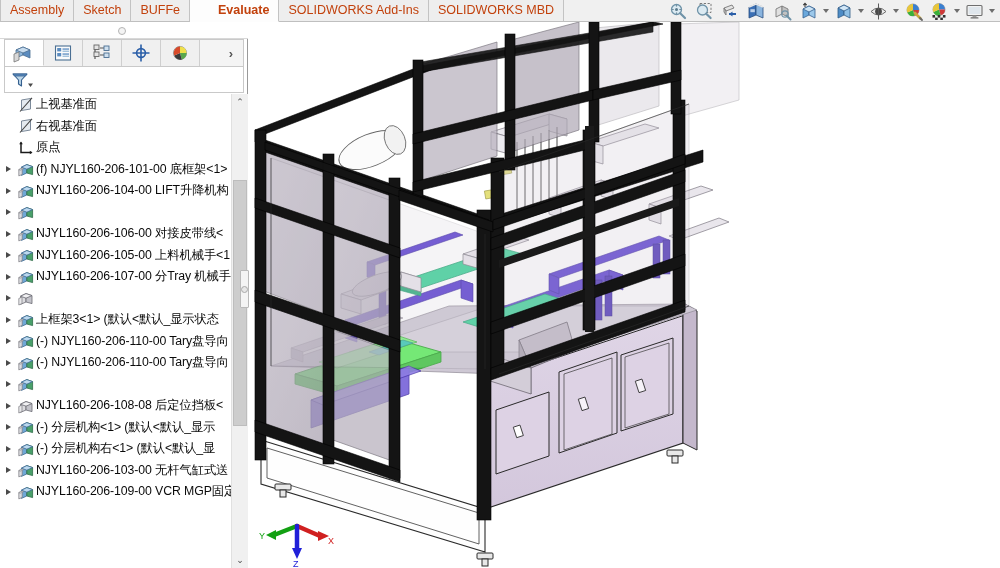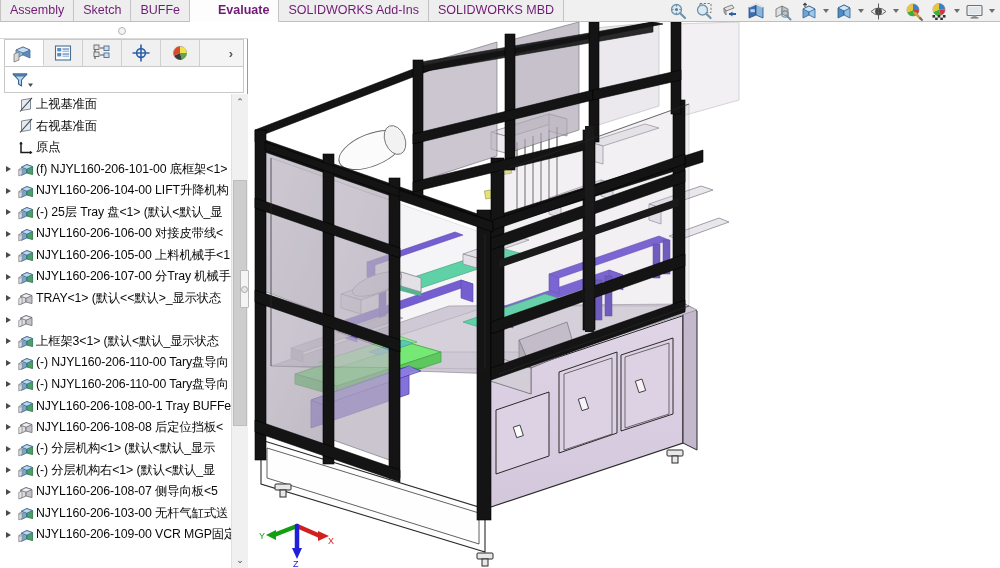--- a/index.html
+++ b/index.html
@@ -16,21 +16,21 @@
     position:absolute;left:0;top:0;width:1000px;height:22px;
     background:#f0f0f0;
     border-bottom:1px solid #bfbfbf;
     box-sizing:border-box;
   }
   .tabs{position:absolute;left:0;top:0;height:22px;display:flex;align-items:stretch;}
   .tab{
     height:22px;line-height:21px;
     padding:0 9px;
     font-size:12.5px;
-    color:#701a75;
+    color:#c2410c;
     background:#eeeeee;
     border-right:1px solid #c3c3c3;
     border-bottom:1px solid #bfbfbf;
     box-sizing:border-box;
     white-space:nowrap;
     cursor:default;
   }
   .tab:first-child{border-left:1px solid #c3c3c3;}
   .tab.active{
     background:#fdfdfd;font-weight:bold;
@@ -430,21 +430,20 @@
             </div>
             <div class="ticon">
               <svg width="17" height="16" viewBox="0 0 17 16">
                 <path d="M3.4,6.2 L8.8,3.6 L8.8,12 L3.4,14.4 Z" fill="#6fa8d6" stroke="#3e6a92" stroke-width="0.8"></path>
                 <path d="M8.8,3.6 L14.6,5.6 L14.6,13.6 L8.8,12 Z" fill="#49a06a" stroke="#2f6b47" stroke-width="0.8"></path>
                 <path d="M3.4,6.2 L8.8,3.6 L14.6,5.6 L8.8,8.2 Z" fill="#bcd9ef" stroke="#3e6a92" stroke-width="0.8"></path>
                 <path d="M0.8,8.6 L4.2,7.1 L4.2,13.4 L0.8,14.9 Z" fill="#dcdce0" stroke="#7a7a80" stroke-width="0.7"></path>
                 <path d="M0.8,8.6 L4.2,7.1 L5.6,7.7 L2.2,9.2 Z" fill="#efefef" stroke="#7a7a80" stroke-width="0.6"></path>
               </svg>
             </div>
-            <div class="tlabel">(-) 25层 Tray 盘&lt;1&gt; (默认&lt;默认_显</div>
           </div>
           <div class="trow">
             <div class="expander">
               <i></i>
             </div>
             <div class="ticon">
               <svg width="17" height="16" viewBox="0 0 17 16">
                 <path d="M3.4,6.2 L8.8,3.6 L8.8,12 L3.4,14.4 Z" fill="#6fa8d6" stroke="#3e6a92" stroke-width="0.8"></path>
                 <path d="M8.8,3.6 L14.6,5.6 L14.6,13.6 L8.8,12 Z" fill="#49a06a" stroke="#2f6b47" stroke-width="0.8"></path>
                 <path d="M3.4,6.2 L8.8,3.6 L14.6,5.6 L8.8,8.2 Z" fill="#bcd9ef" stroke="#3e6a92" stroke-width="0.8"></path>
@@ -489,107 +488,92 @@
               <i></i>
             </div>
             <div class="ticon">
               <svg width="17" height="16" viewBox="0 0 17 16">
                 <path d="M2.5,6.2 L8,3.6 L8,12 L2.5,14.4 Z" fill="#dcdce0" stroke="#6a6a72" stroke-width="0.8"></path>
                 <path d="M8,3.6 L14,5.6 L14,13.6 L8,12 Z" fill="#c3c3ca" stroke="#6a6a72" stroke-width="0.8"></path>
                 <path d="M2.5,6.2 L8,3.6 L14,5.6 L8,8.2 Z" fill="#f0f0f2" stroke="#6a6a72" stroke-width="0.8"></path>
                 <path d="M0.8,8.5 L4,7 L4,13.5 L0.8,15 Z" fill="#e8e8ea" stroke="#7a7a80" stroke-width="0.7"></path>
               </svg>
             </div>
-            <div class="tlabel">TRAY&lt;1&gt; (默认&lt;&lt;默认&gt;_显示状态</div>
+          </div>
+          <div class="trow">
+            <div class="expander">
+              <i></i>
+            </div>
+            <div class="ticon">
+              <svg width="17" height="16" viewBox="0 0 17 16">
+                <path d="M3.4,6.2 L8.8,3.6 L8.8,12 L3.4,14.4 Z" fill="#6fa8d6" stroke="#3e6a92" stroke-width="0.8"></path>
+                <path d="M8.8,3.6 L14.6,5.6 L14.6,13.6 L8.8,12 Z" fill="#49a06a" stroke="#2f6b47" stroke-width="0.8"></path>
+                <path d="M3.4,6.2 L8.8,3.6 L14.6,5.6 L8.8,8.2 Z" fill="#bcd9ef" stroke="#3e6a92" stroke-width="0.8"></path>
+                <path d="M0.8,8.6 L4.2,7.1 L4.2,13.4 L0.8,14.9 Z" fill="#dcdce0" stroke="#7a7a80" stroke-width="0.7"></path>
+                <path d="M0.8,8.6 L4.2,7.1 L5.6,7.7 L2.2,9.2 Z" fill="#efefef" stroke="#7a7a80" stroke-width="0.6"></path>
+              </svg>
+            </div>
+            <div class="tlabel">上框架3&lt;1&gt; (默认&lt;默认_显示状态</div>
+          </div>
+          <div class="trow">
+            <div class="expander">
+              <i></i>
+            </div>
+            <div class="ticon">
+              <svg width="17" height="16" viewBox="0 0 17 16">
+                <path d="M3.4,6.2 L8.8,3.6 L8.8,12 L3.4,14.4 Z" fill="#6fa8d6" stroke="#3e6a92" stroke-width="0.8"></path>
+                <path d="M8.8,3.6 L14.6,5.6 L14.6,13.6 L8.8,12 Z" fill="#49a06a" stroke="#2f6b47" stroke-width="0.8"></path>
+                <path d="M3.4,6.2 L8.8,3.6 L14.6,5.6 L8.8,8.2 Z" fill="#bcd9ef" stroke="#3e6a92" stroke-width="0.8"></path>
+                <path d="M0.8,8.6 L4.2,7.1 L4.2,13.4 L0.8,14.9 Z" fill="#dcdce0" stroke="#7a7a80" stroke-width="0.7"></path>
+                <path d="M0.8,8.6 L4.2,7.1 L5.6,7.7 L2.2,9.2 Z" fill="#efefef" stroke="#7a7a80" stroke-width="0.6"></path>
+              </svg>
+            </div>
+            <div class="tlabel">(-) NJYL160-206-110-00  Tary盘导向</div>
+          </div>
+          <div class="trow">
+            <div class="expander">
+              <i></i>
+            </div>
+            <div class="ticon">
+              <svg width="17" height="16" viewBox="0 0 17 16">
+                <path d="M3.4,6.2 L8.8,3.6 L8.8,12 L3.4,14.4 Z" fill="#6fa8d6" stroke="#3e6a92" stroke-width="0.8"></path>
+                <path d="M8.8,3.6 L14.6,5.6 L14.6,13.6 L8.8,12 Z" fill="#49a06a" stroke="#2f6b47" stroke-width="0.8"></path>
+                <path d="M3.4,6.2 L8.8,3.6 L14.6,5.6 L8.8,8.2 Z" fill="#bcd9ef" stroke="#3e6a92" stroke-width="0.8"></path>
+                <path d="M0.8,8.6 L4.2,7.1 L4.2,13.4 L0.8,14.9 Z" fill="#dcdce0" stroke="#7a7a80" stroke-width="0.7"></path>
+                <path d="M0.8,8.6 L4.2,7.1 L5.6,7.7 L2.2,9.2 Z" fill="#efefef" stroke="#7a7a80" stroke-width="0.6"></path>
+              </svg>
+            </div>
+            <div class="tlabel">(-) NJYL160-206-110-00  Tary盘导向</div>
+          </div>
+          <div class="trow">
+            <div class="expander">
+              <i></i>
+            </div>
+            <div class="ticon">
+              <svg width="17" height="16" viewBox="0 0 17 16">
+                <path d="M3.4,6.2 L8.8,3.6 L8.8,12 L3.4,14.4 Z" fill="#6fa8d6" stroke="#3e6a92" stroke-width="0.8"></path>
+                <path d="M8.8,3.6 L14.6,5.6 L14.6,13.6 L8.8,12 Z" fill="#49a06a" stroke="#2f6b47" stroke-width="0.8"></path>
+                <path d="M3.4,6.2 L8.8,3.6 L14.6,5.6 L8.8,8.2 Z" fill="#bcd9ef" stroke="#3e6a92" stroke-width="0.8"></path>
+                <path d="M0.8,8.6 L4.2,7.1 L4.2,13.4 L0.8,14.9 Z" fill="#dcdce0" stroke="#7a7a80" stroke-width="0.7"></path>
+                <path d="M0.8,8.6 L4.2,7.1 L5.6,7.7 L2.2,9.2 Z" fill="#efefef" stroke="#7a7a80" stroke-width="0.6"></path>
+              </svg>
+            </div>
           </div>
           <div class="trow">
             <div class="expander">
               <i></i>
             </div>
             <div class="ticon">
               <svg width="17" height="16" viewBox="0 0 17 16">
                 <path d="M2.5,6.2 L8,3.6 L8,12 L2.5,14.4 Z" fill="#dcdce0" stroke="#6a6a72" stroke-width="0.8"></path>
                 <path d="M8,3.6 L14,5.6 L14,13.6 L8,12 Z" fill="#c3c3ca" stroke="#6a6a72" stroke-width="0.8"></path>
                 <path d="M2.5,6.2 L8,3.6 L14,5.6 L8,8.2 Z" fill="#f0f0f2" stroke="#6a6a72" stroke-width="0.8"></path>
                 <path d="M0.8,8.5 L4,7 L4,13.5 L0.8,15 Z" fill="#e8e8ea" stroke="#7a7a80" stroke-width="0.7"></path>
               </svg>
             </div>
-          </div>
-          <div class="trow">
-            <div class="expander">
-              <i></i>
-            </div>
-            <div class="ticon">
-              <svg width="17" height="16" viewBox="0 0 17 16">
-                <path d="M3.4,6.2 L8.8,3.6 L8.8,12 L3.4,14.4 Z" fill="#6fa8d6" stroke="#3e6a92" stroke-width="0.8"></path>
-                <path d="M8.8,3.6 L14.6,5.6 L14.6,13.6 L8.8,12 Z" fill="#49a06a" stroke="#2f6b47" stroke-width="0.8"></path>
-                <path d="M3.4,6.2 L8.8,3.6 L14.6,5.6 L8.8,8.2 Z" fill="#bcd9ef" stroke="#3e6a92" stroke-width="0.8"></path>
-                <path d="M0.8,8.6 L4.2,7.1 L4.2,13.4 L0.8,14.9 Z" fill="#dcdce0" stroke="#7a7a80" stroke-width="0.7"></path>
-                <path d="M0.8,8.6 L4.2,7.1 L5.6,7.7 L2.2,9.2 Z" fill="#efefef" stroke="#7a7a80" stroke-width="0.6"></path>
-              </svg>
-            </div>
-            <div class="tlabel">上框架3&lt;1&gt; (默认&lt;默认_显示状态</div>
-          </div>
-          <div class="trow">
-            <div class="expander">
-              <i></i>
-            </div>
-            <div class="ticon">
-              <svg width="17" height="16" viewBox="0 0 17 16">
-                <path d="M3.4,6.2 L8.8,3.6 L8.8,12 L3.4,14.4 Z" fill="#6fa8d6" stroke="#3e6a92" stroke-width="0.8"></path>
-                <path d="M8.8,3.6 L14.6,5.6 L14.6,13.6 L8.8,12 Z" fill="#49a06a" stroke="#2f6b47" stroke-width="0.8"></path>
-                <path d="M3.4,6.2 L8.8,3.6 L14.6,5.6 L8.8,8.2 Z" fill="#bcd9ef" stroke="#3e6a92" stroke-width="0.8"></path>
-                <path d="M0.8,8.6 L4.2,7.1 L4.2,13.4 L0.8,14.9 Z" fill="#dcdce0" stroke="#7a7a80" stroke-width="0.7"></path>
-                <path d="M0.8,8.6 L4.2,7.1 L5.6,7.7 L2.2,9.2 Z" fill="#efefef" stroke="#7a7a80" stroke-width="0.6"></path>
-              </svg>
-            </div>
-            <div class="tlabel">(-) NJYL160-206-110-00  Tary盘导向</div>
-          </div>
-          <div class="trow">
-            <div class="expander">
-              <i></i>
-            </div>
-            <div class="ticon">
-              <svg width="17" height="16" viewBox="0 0 17 16">
-                <path d="M3.4,6.2 L8.8,3.6 L8.8,12 L3.4,14.4 Z" fill="#6fa8d6" stroke="#3e6a92" stroke-width="0.8"></path>
-                <path d="M8.8,3.6 L14.6,5.6 L14.6,13.6 L8.8,12 Z" fill="#49a06a" stroke="#2f6b47" stroke-width="0.8"></path>
-                <path d="M3.4,6.2 L8.8,3.6 L14.6,5.6 L8.8,8.2 Z" fill="#bcd9ef" stroke="#3e6a92" stroke-width="0.8"></path>
-                <path d="M0.8,8.6 L4.2,7.1 L4.2,13.4 L0.8,14.9 Z" fill="#dcdce0" stroke="#7a7a80" stroke-width="0.7"></path>
-                <path d="M0.8,8.6 L4.2,7.1 L5.6,7.7 L2.2,9.2 Z" fill="#efefef" stroke="#7a7a80" stroke-width="0.6"></path>
-              </svg>
-            </div>
-            <div class="tlabel">(-) NJYL160-206-110-00  Tary盘导向</div>
-          </div>
-          <div class="trow">
-            <div class="expander">
-              <i></i>
-            </div>
-            <div class="ticon">
-              <svg width="17" height="16" viewBox="0 0 17 16">
-                <path d="M3.4,6.2 L8.8,3.6 L8.8,12 L3.4,14.4 Z" fill="#6fa8d6" stroke="#3e6a92" stroke-width="0.8"></path>
-                <path d="M8.8,3.6 L14.6,5.6 L14.6,13.6 L8.8,12 Z" fill="#49a06a" stroke="#2f6b47" stroke-width="0.8"></path>
-                <path d="M3.4,6.2 L8.8,3.6 L14.6,5.6 L8.8,8.2 Z" fill="#bcd9ef" stroke="#3e6a92" stroke-width="0.8"></path>
-                <path d="M0.8,8.6 L4.2,7.1 L4.2,13.4 L0.8,14.9 Z" fill="#dcdce0" stroke="#7a7a80" stroke-width="0.7"></path>
-                <path d="M0.8,8.6 L4.2,7.1 L5.6,7.7 L2.2,9.2 Z" fill="#efefef" stroke="#7a7a80" stroke-width="0.6"></path>
-              </svg>
-            </div>
-            <div class="tlabel">NJYL160-206-108-00-1  Tray BUFFe</div>
-          </div>
-          <div class="trow">
-            <div class="expander">
-              <i></i>
-            </div>
-            <div class="ticon">
-              <svg width="17" height="16" viewBox="0 0 17 16">
-                <path d="M2.5,6.2 L8,3.6 L8,12 L2.5,14.4 Z" fill="#dcdce0" stroke="#6a6a72" stroke-width="0.8"></path>
-                <path d="M8,3.6 L14,5.6 L14,13.6 L8,12 Z" fill="#c3c3ca" stroke="#6a6a72" stroke-width="0.8"></path>
-                <path d="M2.5,6.2 L8,3.6 L14,5.6 L8,8.2 Z" fill="#f0f0f2" stroke="#6a6a72" stroke-width="0.8"></path>
-                <path d="M0.8,8.5 L4,7 L4,13.5 L0.8,15 Z" fill="#e8e8ea" stroke="#7a7a80" stroke-width="0.7"></path>
-              </svg>
-            </div>
             <div class="tlabel">NJYL160-206-108-08   后定位挡板&lt;</div>
           </div>
           <div class="trow">
             <div class="expander">
               <i></i>
             </div>
             <div class="ticon">
               <svg width="17" height="16" viewBox="0 0 17 16">
                 <path d="M3.4,6.2 L8.8,3.6 L8.8,12 L3.4,14.4 Z" fill="#6fa8d6" stroke="#3e6a92" stroke-width="0.8"></path>
                 <path d="M8.8,3.6 L14.6,5.6 L14.6,13.6 L8.8,12 Z" fill="#49a06a" stroke="#2f6b47" stroke-width="0.8"></path>
@@ -607,34 +591,20 @@
             <div class="ticon">
               <svg width="17" height="16" viewBox="0 0 17 16">
                 <path d="M3.4,6.2 L8.8,3.6 L8.8,12 L3.4,14.4 Z" fill="#6fa8d6" stroke="#3e6a92" stroke-width="0.8"></path>
                 <path d="M8.8,3.6 L14.6,5.6 L14.6,13.6 L8.8,12 Z" fill="#49a06a" stroke="#2f6b47" stroke-width="0.8"></path>
                 <path d="M3.4,6.2 L8.8,3.6 L14.6,5.6 L8.8,8.2 Z" fill="#bcd9ef" stroke="#3e6a92" stroke-width="0.8"></path>
                 <path d="M0.8,8.6 L4.2,7.1 L4.2,13.4 L0.8,14.9 Z" fill="#dcdce0" stroke="#7a7a80" stroke-width="0.7"></path>
                 <path d="M0.8,8.6 L4.2,7.1 L5.6,7.7 L2.2,9.2 Z" fill="#efefef" stroke="#7a7a80" stroke-width="0.6"></path>
               </svg>
             </div>
             <div class="tlabel">(-) 分层机构右&lt;1&gt; (默认&lt;默认_显</div>
-          </div>
-          <div class="trow">
-            <div class="expander">
-              <i></i>
-            </div>
-            <div class="ticon">
-              <svg width="17" height="16" viewBox="0 0 17 16">
-                <path d="M2.5,6.2 L8,3.6 L8,12 L2.5,14.4 Z" fill="#dcdce0" stroke="#6a6a72" stroke-width="0.8"></path>
-                <path d="M8,3.6 L14,5.6 L14,13.6 L8,12 Z" fill="#c3c3ca" stroke="#6a6a72" stroke-width="0.8"></path>
-                <path d="M2.5,6.2 L8,3.6 L14,5.6 L8,8.2 Z" fill="#f0f0f2" stroke="#6a6a72" stroke-width="0.8"></path>
-                <path d="M0.8,8.5 L4,7 L4,13.5 L0.8,15 Z" fill="#e8e8ea" stroke="#7a7a80" stroke-width="0.7"></path>
-              </svg>
-            </div>
-            <div class="tlabel">NJYL160-206-108-07   侧导向板&lt;5</div>
           </div>
           <div class="trow">
             <div class="expander">
               <i></i>
             </div>
             <div class="ticon">
               <svg width="17" height="16" viewBox="0 0 17 16">
                 <path d="M3.4,6.2 L8.8,3.6 L8.8,12 L3.4,14.4 Z" fill="#6fa8d6" stroke="#3e6a92" stroke-width="0.8"></path>
                 <path d="M8.8,3.6 L14.6,5.6 L14.6,13.6 L8.8,12 Z" fill="#49a06a" stroke="#2f6b47" stroke-width="0.8"></path>
                 <path d="M3.4,6.2 L8.8,3.6 L14.6,5.6 L8.8,8.2 Z" fill="#bcd9ef" stroke="#3e6a92" stroke-width="0.8"></path>

